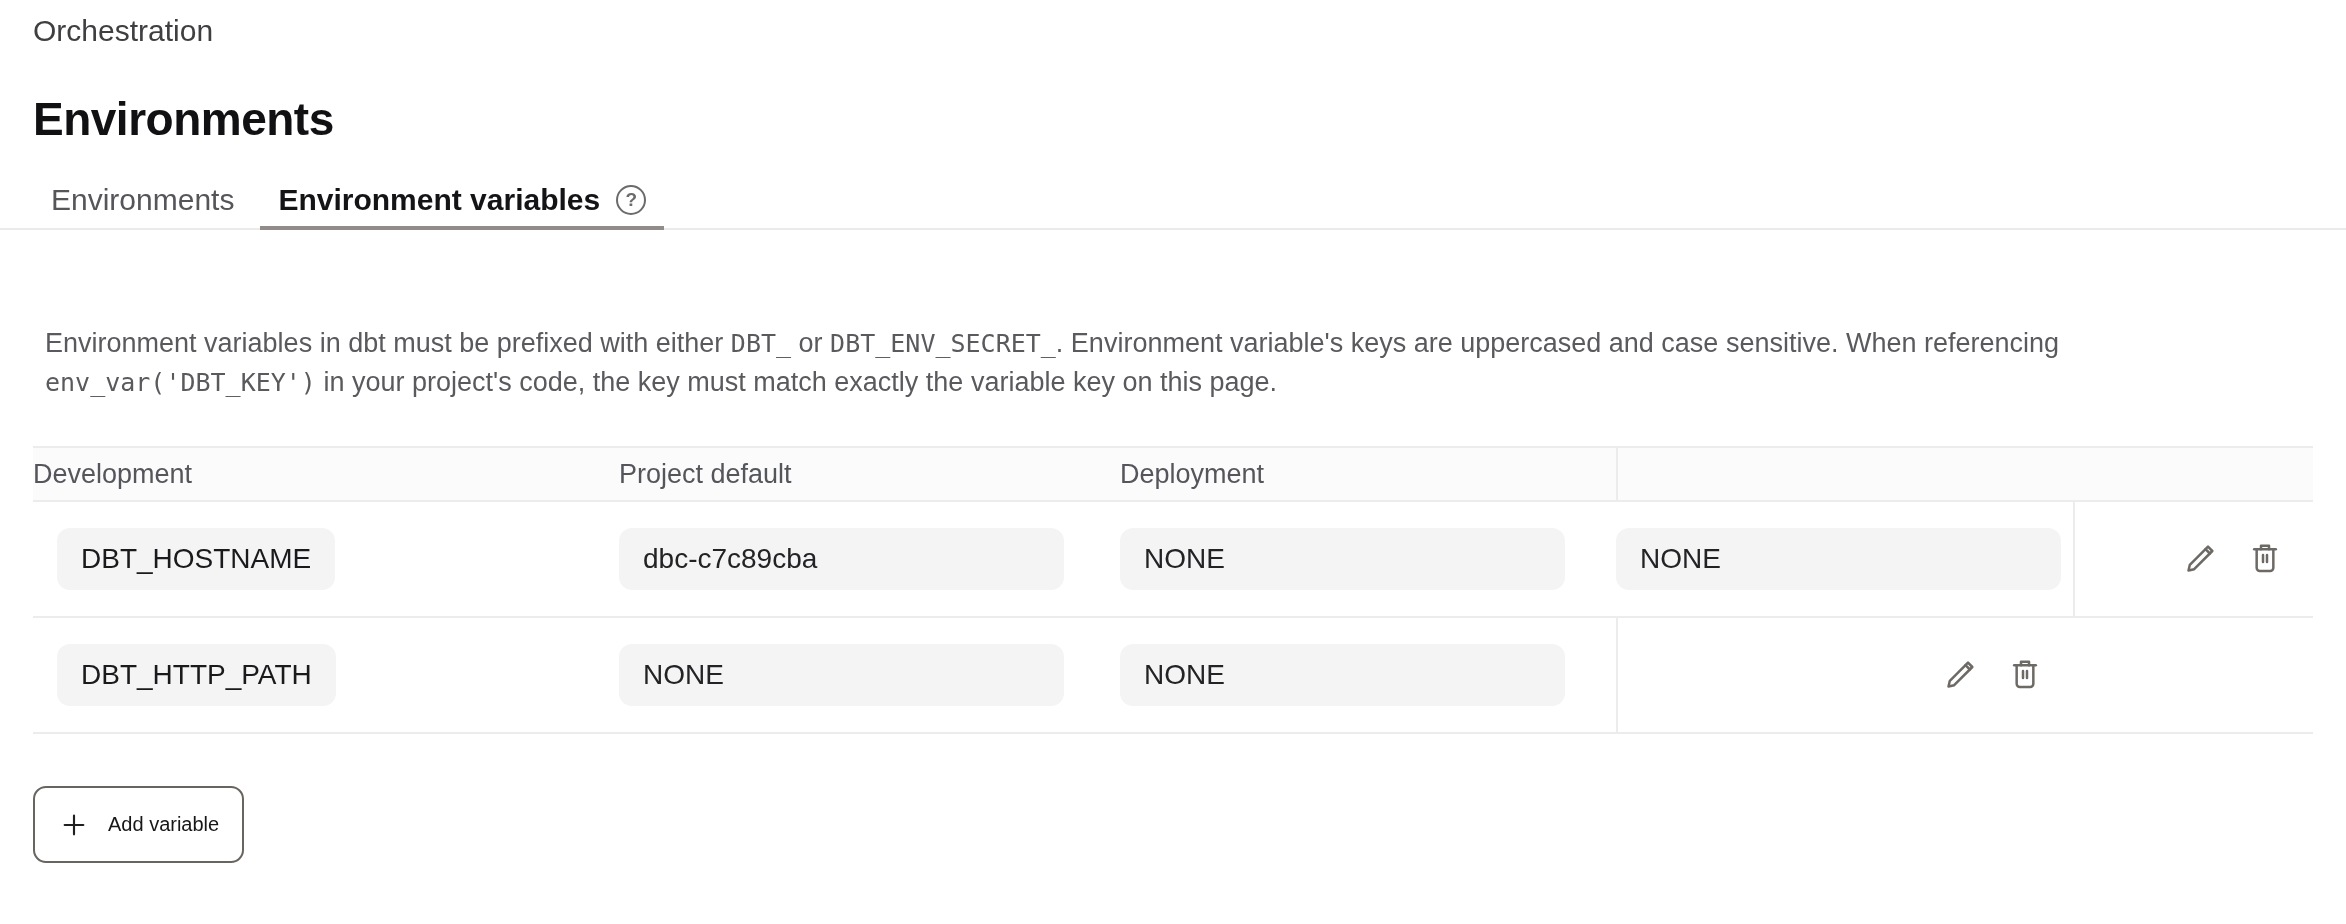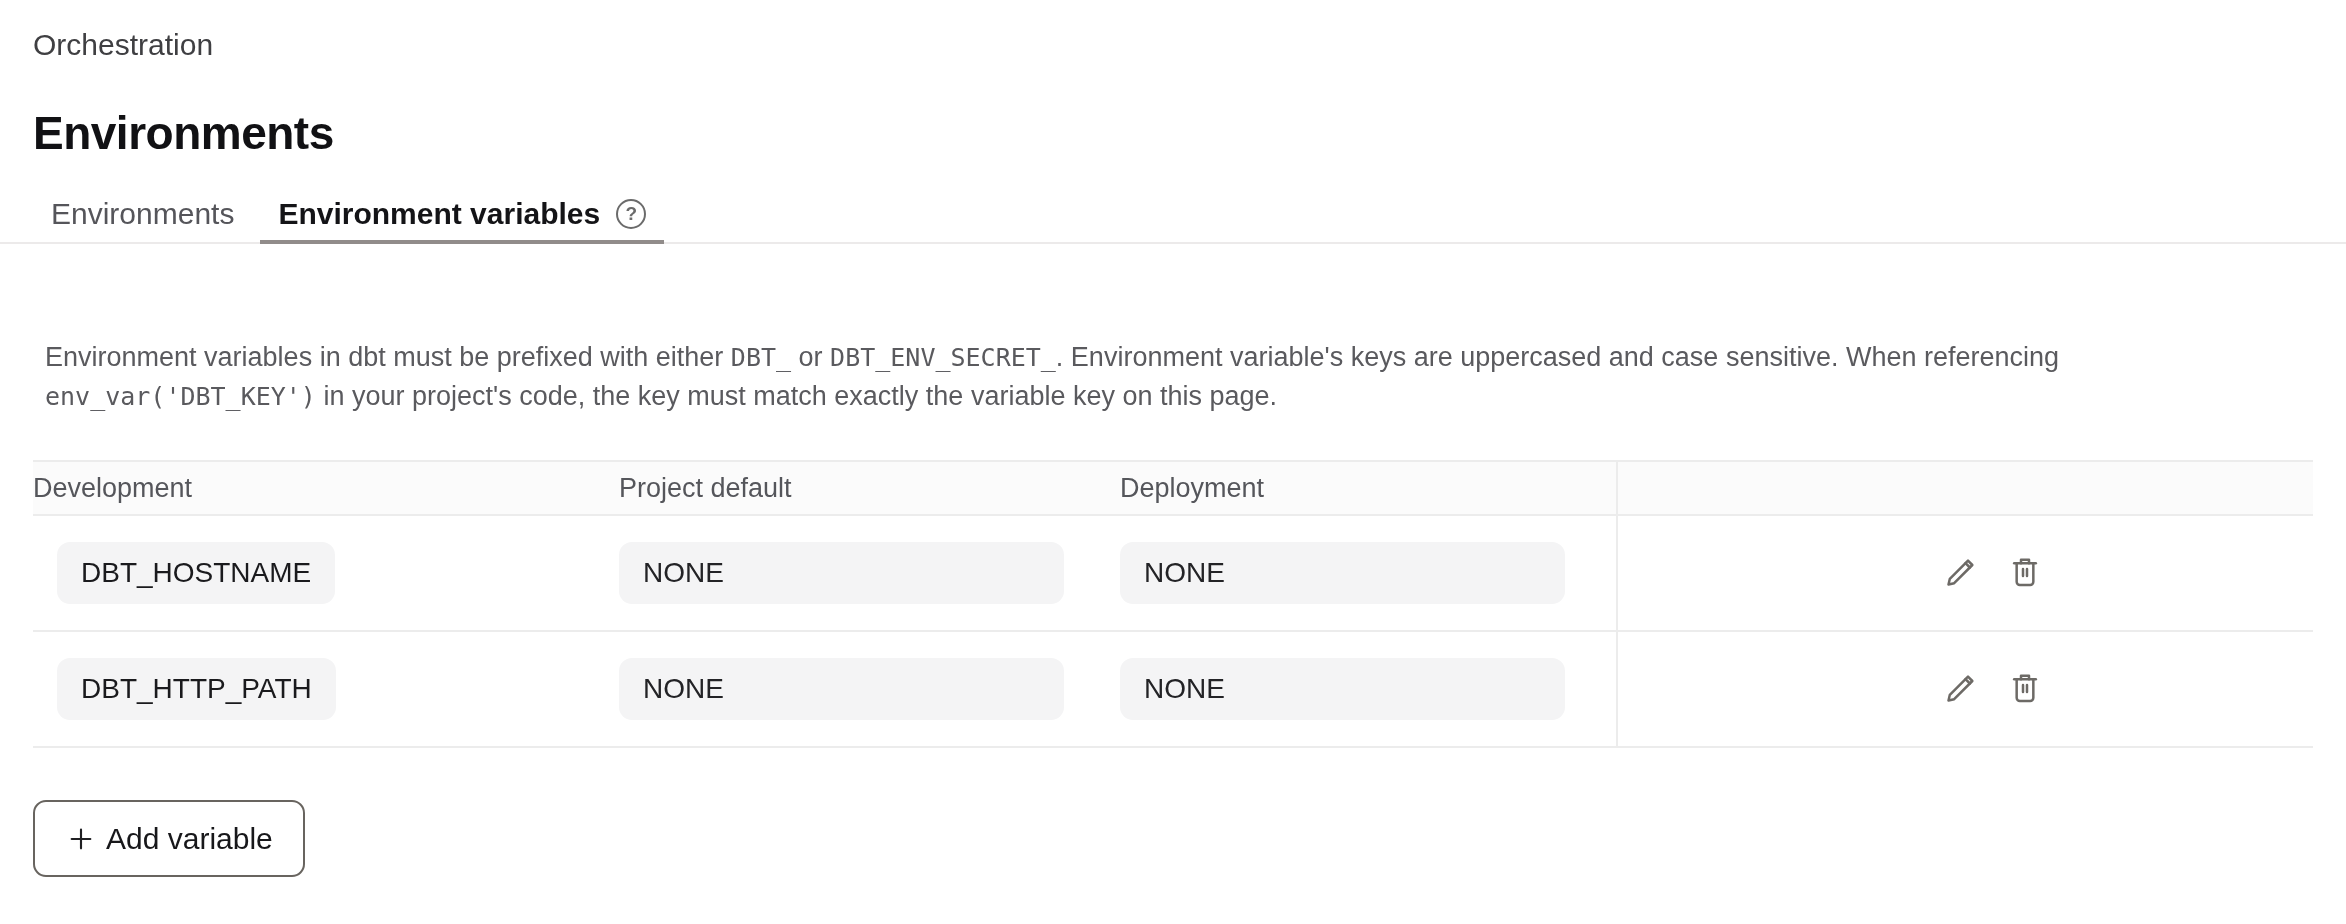--- a/index.html
+++ b/index.html
@@ -7,21 +7,21 @@
     width: 2346px; height: 924px;
     background: #ffffff;
     font-family: "Liberation Sans", "DejaVu Sans", sans-serif;
     color: #1a1a1c;
     overflow: hidden;
   }
   .content { padding: 0 33px; }
 
   
   .breadcrumb {
-    padding-top: 28px;
+    padding-top: 14px;
     font-size: 30px;
     font-weight: 500;
     color: #3f3f42;
   }
   .page-title {
     margin-top: 44px;
     font-size: 46px;
     line-height: 54px;
     font-weight: 700;
     letter-spacing: -0.5px;
@@ -114,27 +114,27 @@
     color: #6d6a66;
     display: inline-flex; align-items: center; justify-content: center;
   }
   .icon-btn svg { width: 40px; height: 40px; }
 
   
   .add-btn {
     margin: 52px 0 0 33px;
     height: 77px;
     display: inline-flex; align-items: center;
-    gap: 9px;
-    padding: 0 30px;
+    gap: 18px;
+    padding: 0 23px;
     background: #ffffff;
     border: 2px solid #68645f;
     border-radius: 13px;
     font-family: "Liberation Sans", "DejaVu Sans", sans-serif;
-    font-size: 30px;
+    font-size: 20px;
     font-weight: 500;
     color: #17171a;
     cursor: pointer;
   }
   .plus-icon svg { width: 32px; height: 32px; display: block; }
 </style>
 </head>
 <body>
 
 
@@ -162,20 +162,21 @@
   <div class="var-table">
     <div class="grid thead">
       <div>Development</div>
       <div>Project default</div>
       <div>Deployment</div>
       <div class="cell-actions"></div>
     </div>
 
     <div class="grid trow">
       <div><span class="chip chip-key">DBT_HOSTNAME</span></div>
+      <div><span class="chip chip-value">dbc-c7c89cba</span></div>
       <div><span class="chip chip-value">NONE</span></div>
       <div><span class="chip chip-value">NONE</span></div>
       <div class="cell-actions">
         <button class="icon-btn">
           <span>
             <svg viewBox="0 0 24 24" fill="none" stroke="currentColor" stroke-width="1.5" stroke-linejoin="round" stroke-linecap="round" width="40" height="40">
               <path d="M4.5 19.5 L5.3 16.1 L16.2 5.2 L18.8 7.8 L7.9 18.7 Z"></path>
               <path d="M14.7 6.7 L17.3 9.3"></path>
             </svg>
           </span>

